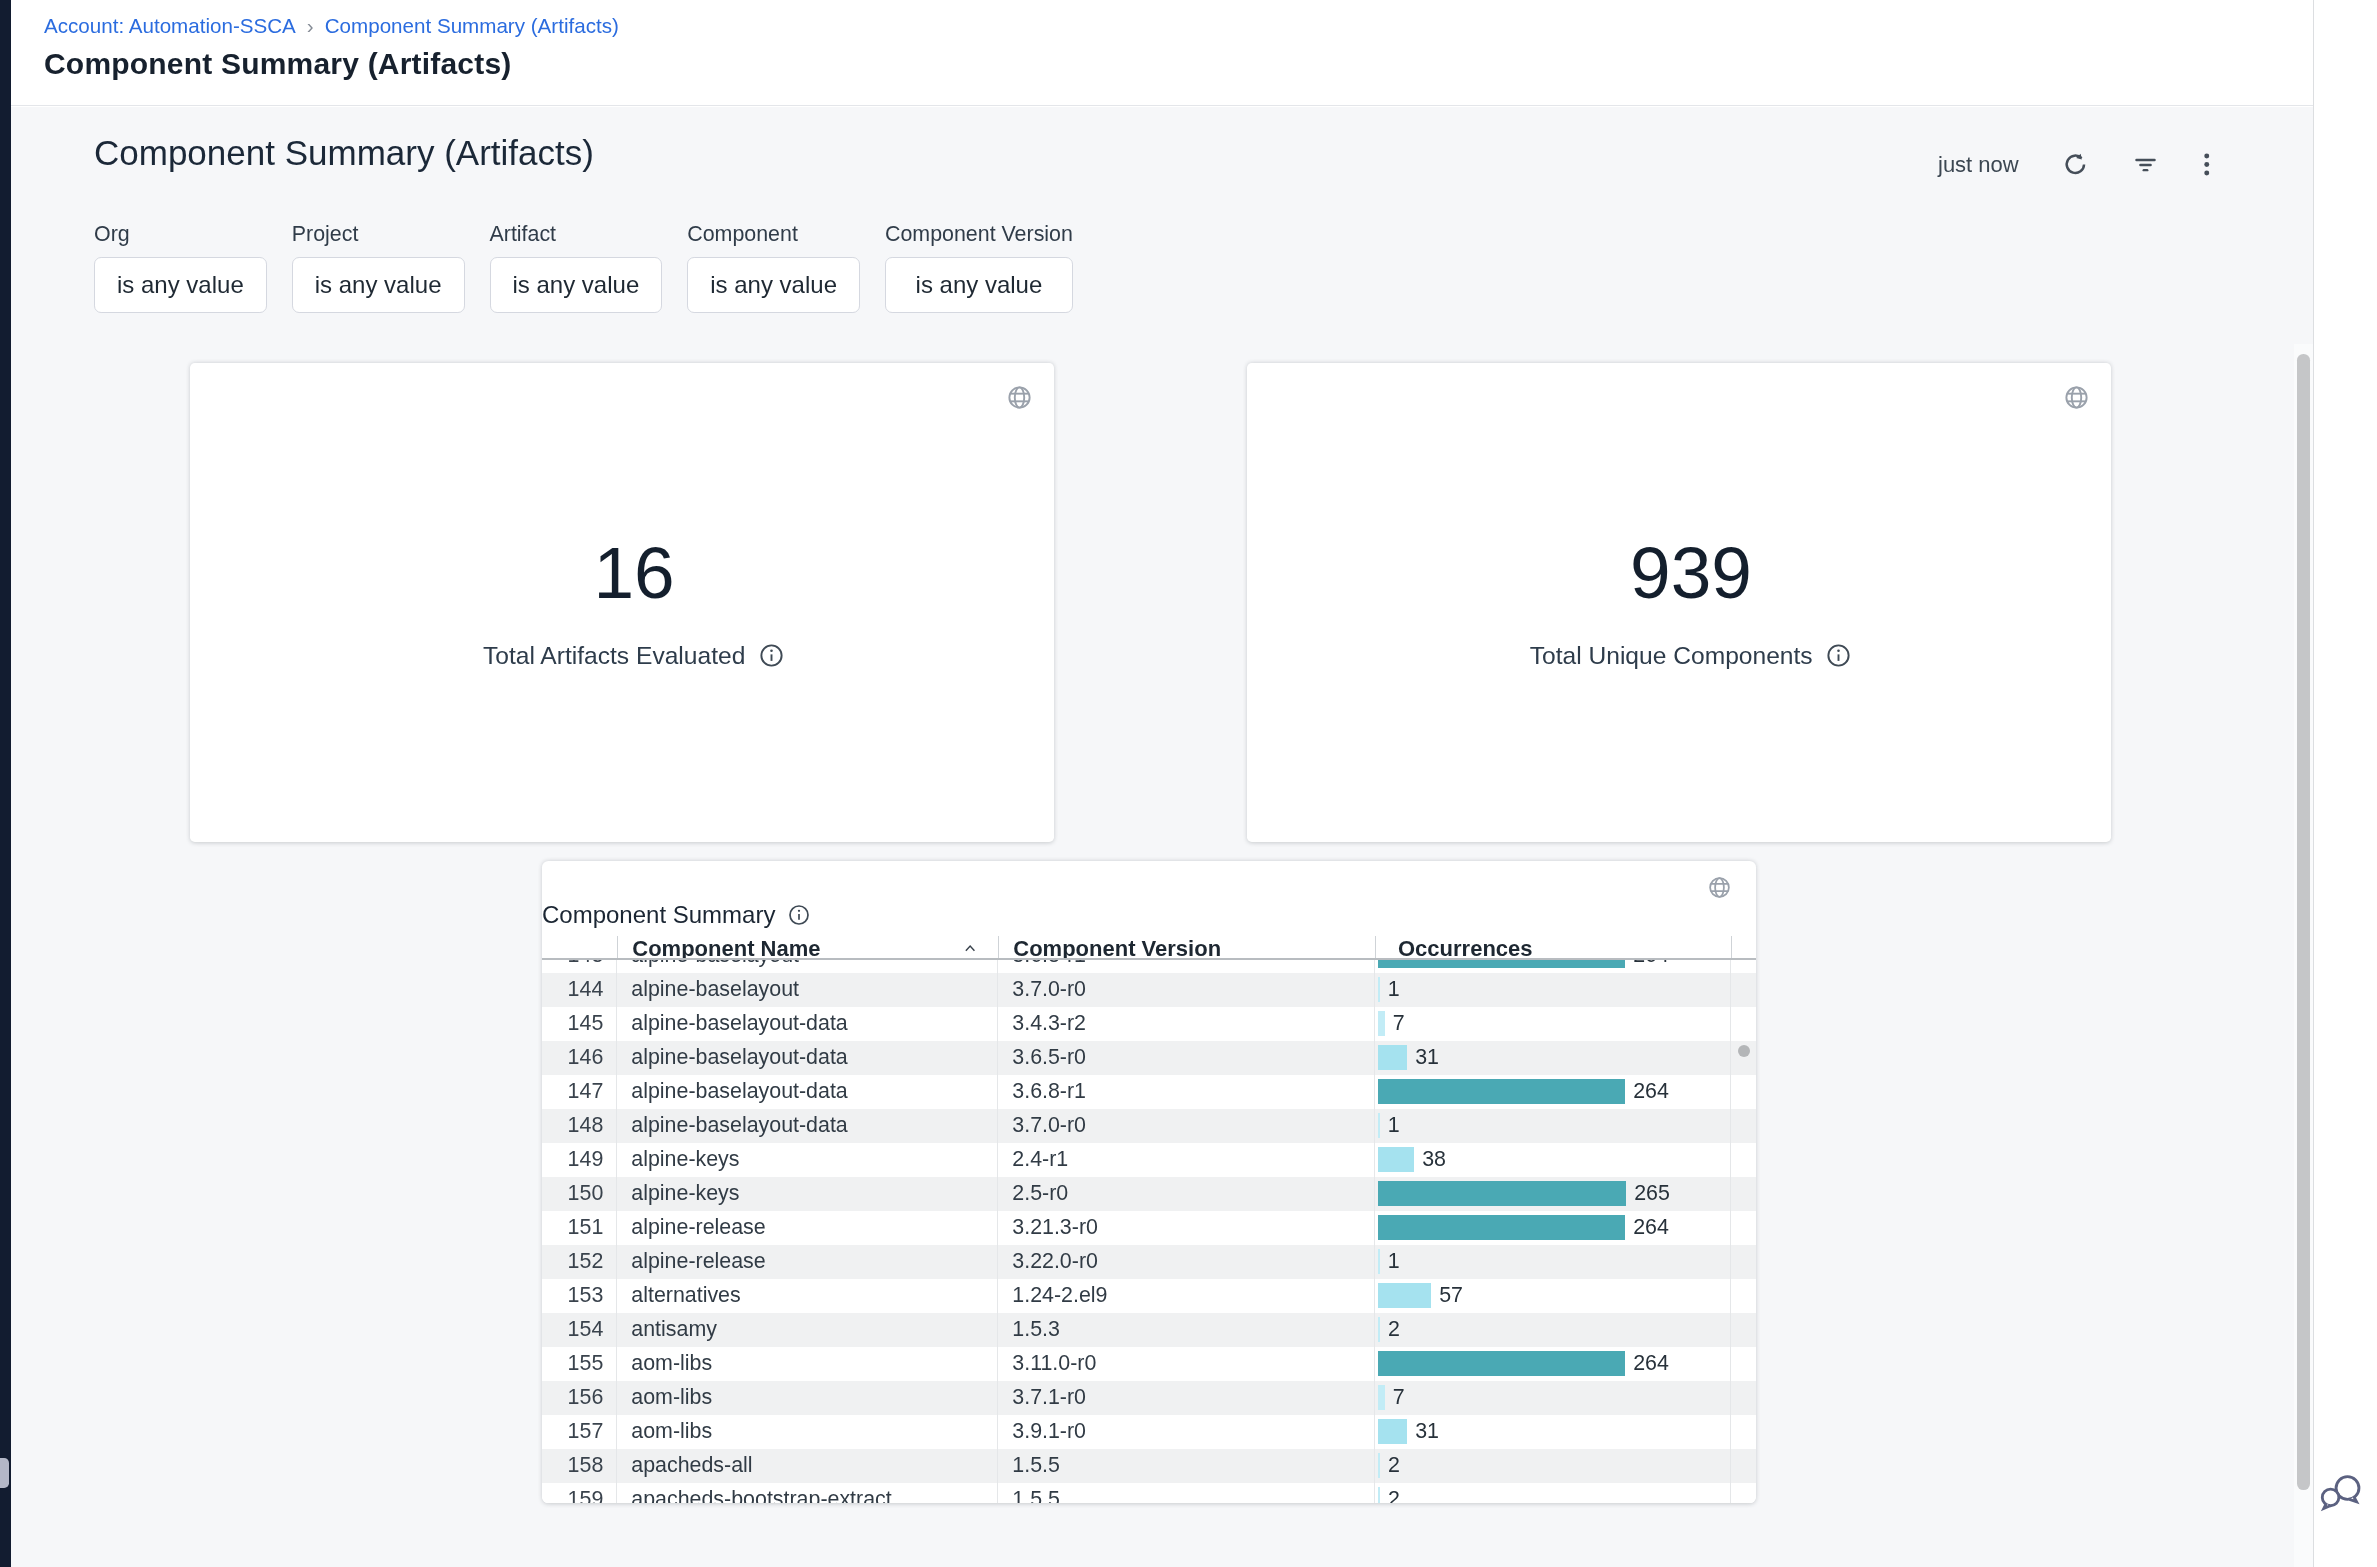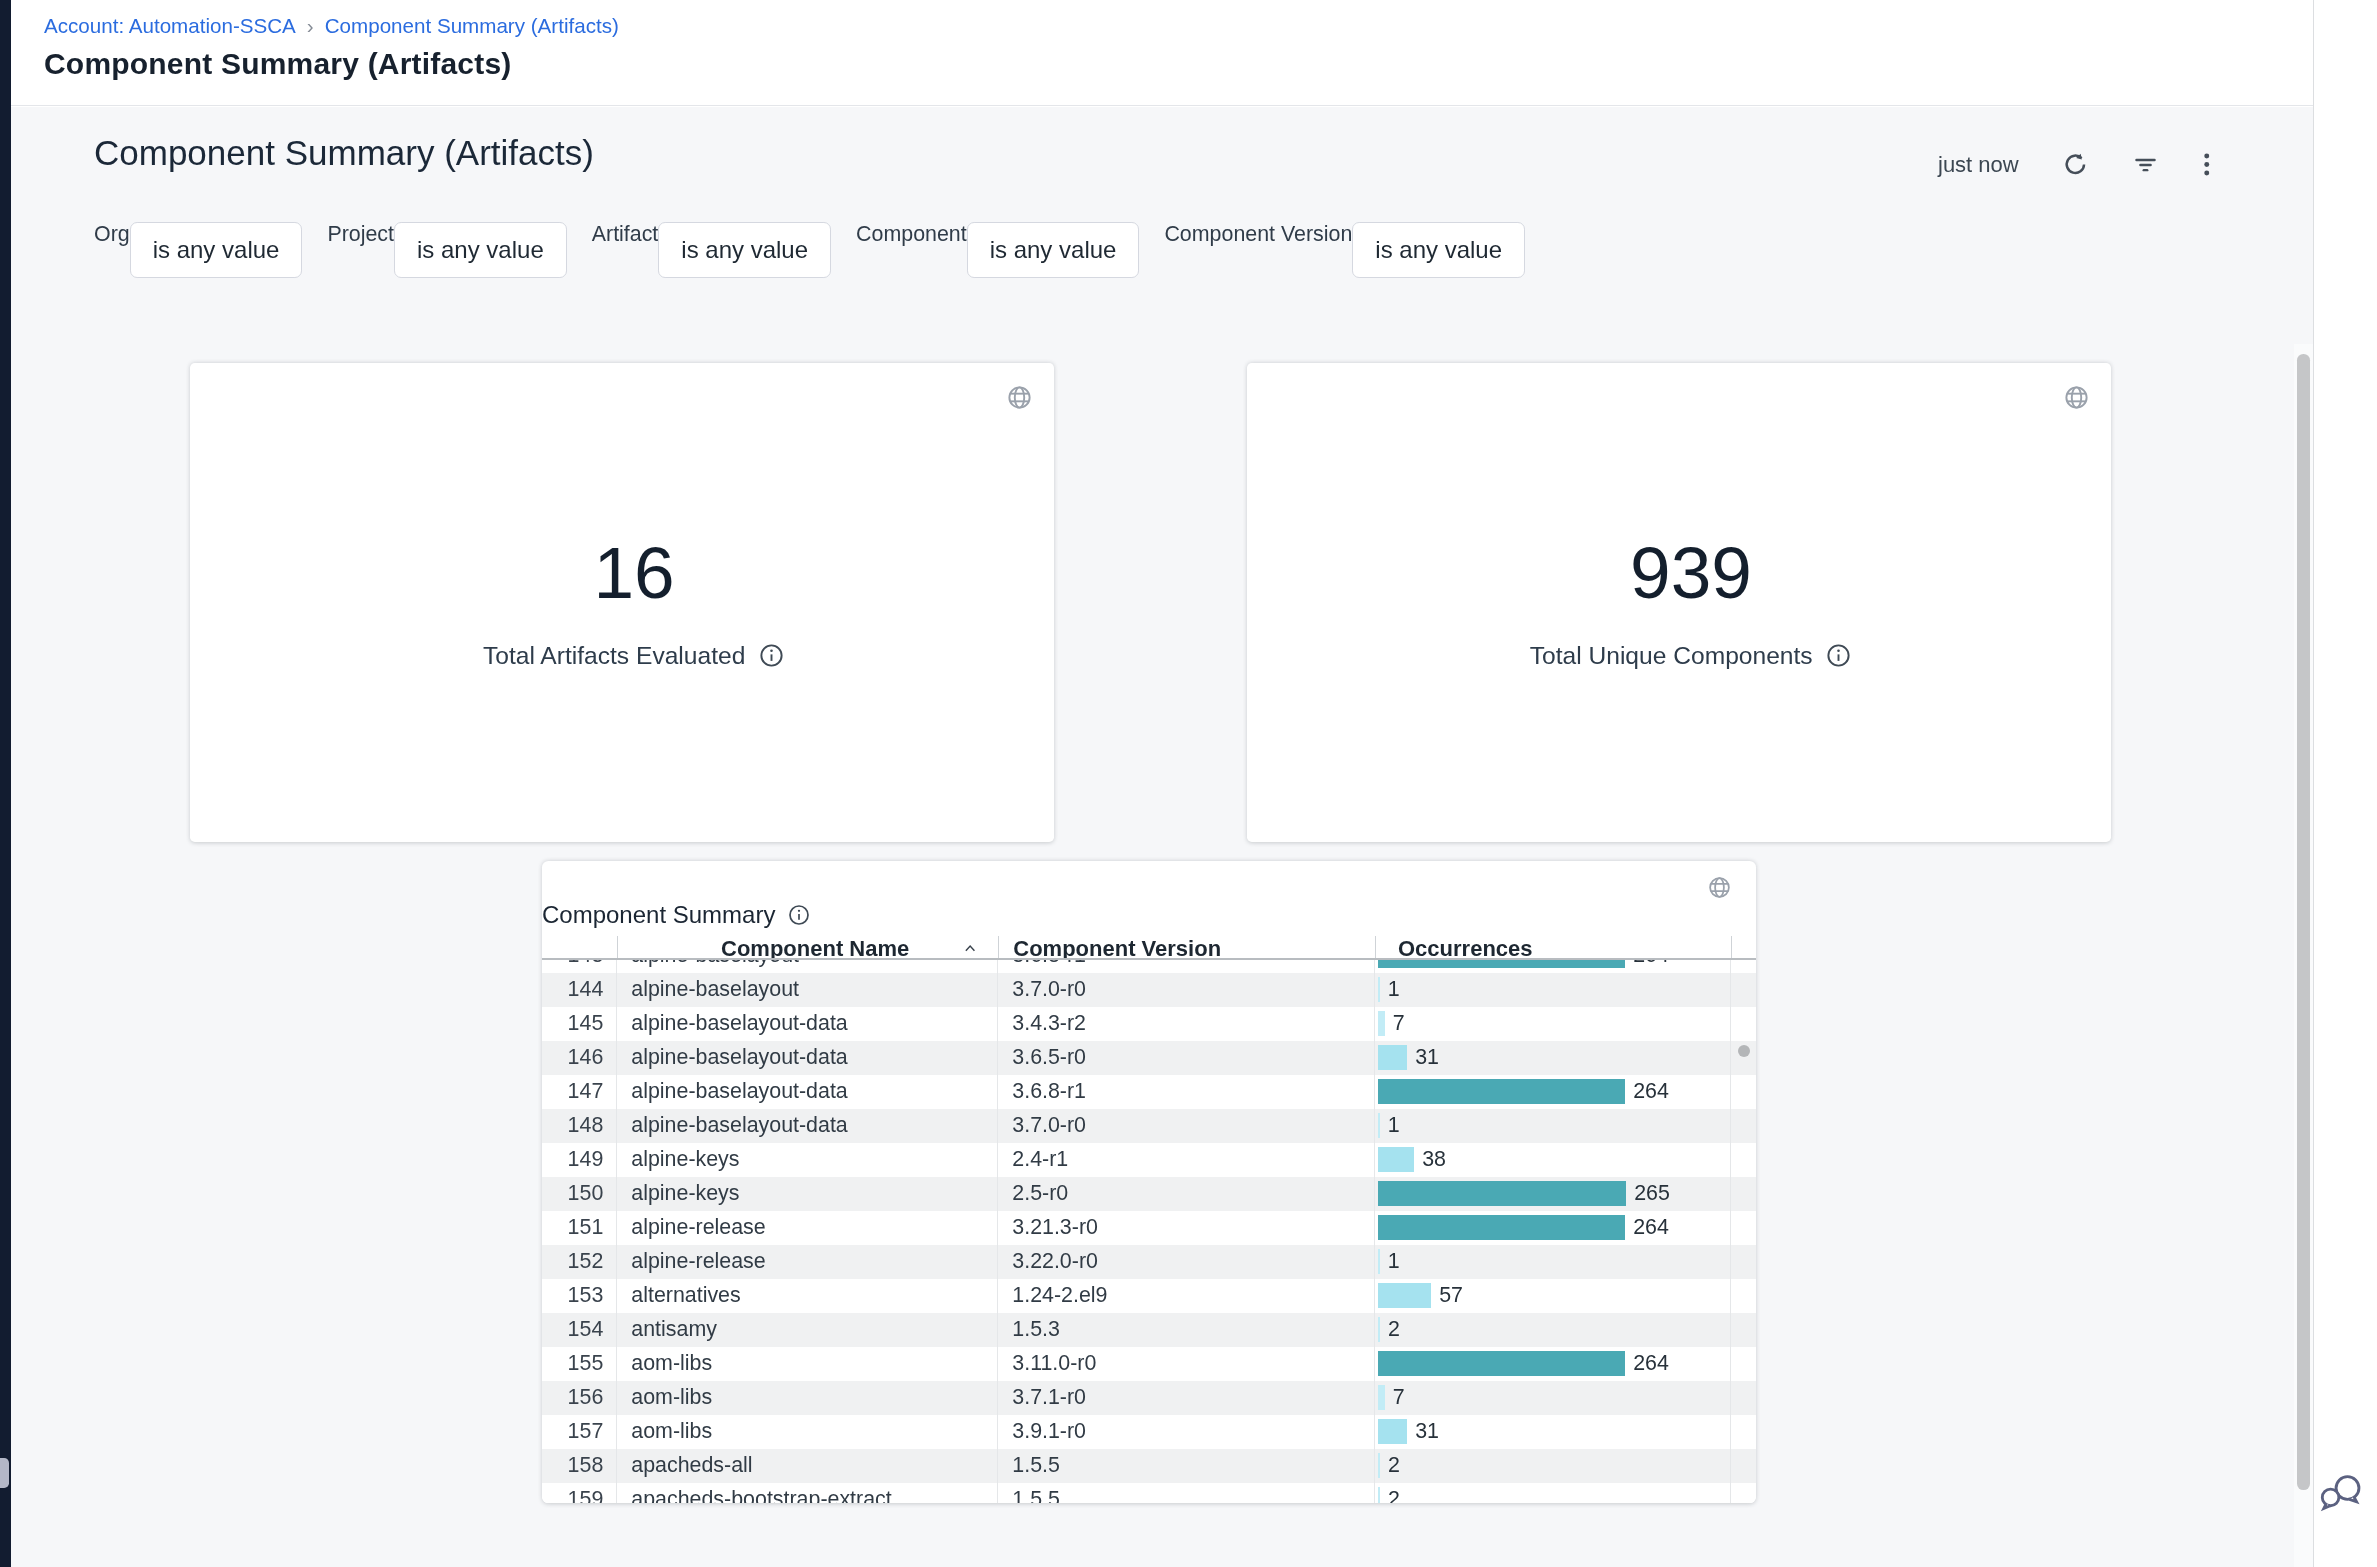--- a/index.html
+++ b/index.html
@@ -26,21 +26,21 @@
   .dashboard { position:absolute; left:11px; top:107px; width:2302px; height:1460px; background:#f6f7f9; }
 
   .dash-title { position:absolute; left:94px; top:133px; font-size:35px; font-weight:400; color:#1b2838; }
 
   .dash-controls { position:absolute; left:1938px; top:151px; display:flex; align-items:center; gap:43px; }
   .just-now { font-size:22px; color:#3c4752; }
   .icon-btn { background:none; border:none; cursor:pointer; display:flex; align-items:center; justify-content:center; padding:0; }
 
   
   .filter-bar { position:absolute; left:94px; top:222px; display:flex; gap:25px; }
-  .filter-chip { display:flex; flex-direction:row; }
+  .filter-chip { display:flex; flex-direction:column; }
   .filter-label { font-size:21.4px; color:#303c49; margin-bottom:10.3px; }
   .filter-btn { height:56px; min-width:170px; padding:0 22px; font-size:24px; font-family:inherit; color:#1f2933;
     background:#ffffff; border:0.8px solid #d5d8e0; border-radius:7.1px; cursor:pointer; }
   .filter-btn.active { background:#dbe5f2; border-color:#c2c9d4; }
 
   
   .card { position:absolute; background:#ffffff; border-radius:4.8px; box-shadow:0 0.8px 4px rgba(40,48,60,.22); }
   .stat-card { width:864px; height:479px; top:363px; display:flex; flex-direction:column; align-items:center; justify-content:center;padding-left:24px; }
   #stat-card-1 { left:190px; }
   #stat-card-2 { left:1247px; }
@@ -49,21 +49,21 @@
   .stat-label { font-size:24.6px; color:#2e3c4b; }
   .tile-globe { position:absolute; top:20.6px; right:20.6px; }
 
   
   .table-card { left:542px; top:861px; width:1214px; height:642px; border-radius:6.3px; overflow:hidden; }
   .table-title-row { position:absolute; left:0; top:40px; width:100%; display:flex; align-items:center; gap:12px; }
   .table-title { font-size:24px; font-weight:500; color:#1b2633; }
   .thead { position:absolute; left:0; top:75px; width:1214px; height:24.6px; display:grid; grid-template-columns:75px 381px 377px 356px 24.6px; align-items:center; }
   .th { font-size:22px; font-weight:700; color:#1d2731; height:100%; display:flex; align-items:center; position:relative; }
   .th.bl { border-left:0.8px solid #cfd3d7; }
-  .th-name { padding-left:14.3px;justify-content:center; }
+  .th-name { padding-left:14.3px; }
   .th-version { padding-left:14.3px; }
   .th-occ { padding-left:22px; }
   .sort-caret { position:absolute; right:20.6px; top:7.1px; }
   .thead-border { position:absolute; left:0; top:97px; width:1214px; height:2.4px; background:#b8bcc0; z-index:3; }
   .tbody-viewport { position:absolute; left:0; top:99px; width:1214px; height:604px; overflow:hidden; }
   .tbody-inner { margin-top:-21.4px; }
   .tr { display:grid; grid-template-columns:75px 381px 377px 356px 24.6px; height:34px; align-items:center; background:#ffffff; }
   .tr.alt { background:#f0f1f2; }
   .td { height:100%; display:flex; align-items:center; font-size:21.4px; color:#313b45; }
   .td-num { justify-content:flex-end; padding-right:12.7px; color:#3a434d; border-right:0.8px solid #e5e7e9; }

